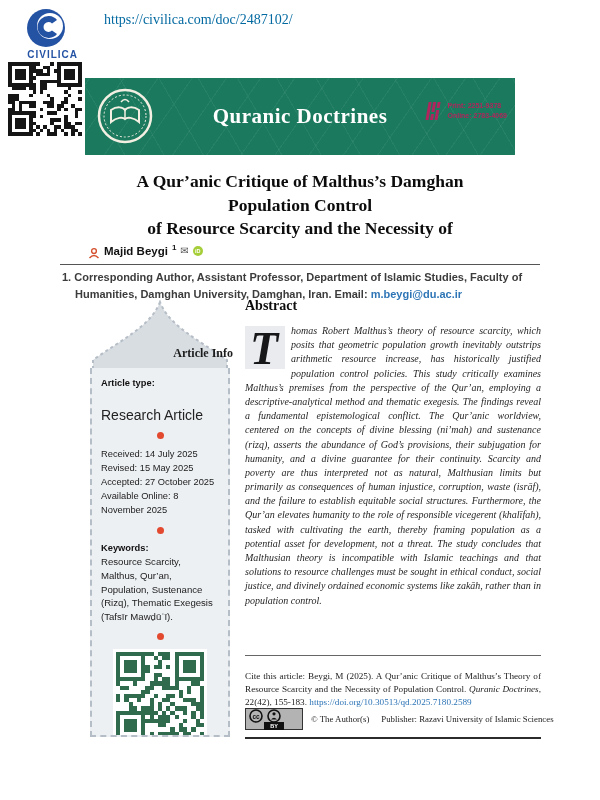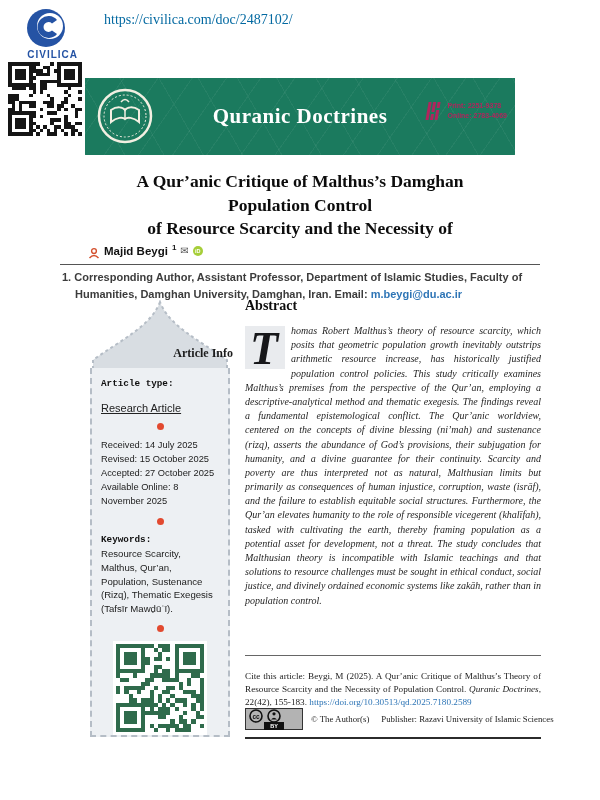--- a/index.html
+++ b/index.html
@@ -50,22 +50,22 @@
   .affiliation a{color:#2e75b6;text-decoration:none;}
 
   
   .sidebar{position:absolute;left:87px;top:300px;width:146px;height:437px;}
   .dome{position:absolute;left:0;top:0;width:146px;height:70px;}
   .dome-label{position:absolute;left:0;top:38px;width:100%;text-align:right;
               font-family:"Liberation Serif",serif;font-weight:bold;font-size:12px;color:#1c1c1c;margin-top:8px;}
   .arch-body{position:absolute;left:3px;right:3px;top:68px;bottom:0;background:#edf0f3;
              border-left:2px dashed #b5bdc6;border-right:2px dashed #b5bdc6;
              border-bottom:2px dashed #b5bdc6;padding:10px 9px 6px;box-sizing:border-box;overflow:hidden;}
-  .ib-label{font-size:9.3px;font-weight:bold;color:#111;font-family:Liberation Mono, monospace;}
-  .ib-value{font-size:11px;color:#222;margin-top:13px;text-decoration:underline;}
+  .ib-label{font-size:9.3px;font-weight:bold;color:#111;}
+  .ib-value{font-size:14px;color:#222;margin-top:19px;}
   .red-dot{width:7px;height:7px;border-radius:50%;background:#e2492f;margin:9px auto;}
   .dates div{font-size:9.3px;color:#222;line-height:1.5;}
   .keywords{font-size:9.6px;color:#222;line-height:1.45;margin-top:2px;}
   .qr-side{width:88px;height:88px;margin:2px auto 0;padding:3px;background:#fff;}
 
   
   .abstract-head{position:absolute;left:245px;top:298px;font-family:"Liberation Serif",serif;
                  font-weight:bold;font-size:14px;color:#0d0d0d;}
   .abstract-body{position:absolute;left:245px;top:324px;width:296px;
                  font-family:"Liberation Serif",serif;font-style:italic;font-size:10px;
@@ -294,21 +294,21 @@
         <path d="M73 2 C64 26 34 40 6 60 L6 69 L140 69 L140 60 C112 40 82 26 73 2 Z" fill="#d8dde2" stroke="#b5bdc6" stroke-width="2" stroke-dasharray="3 3"></path>
       </svg>
       <div class="dome-label">Article Info</div>
     </div>
     <div class="arch-body">
       <div class="ib-label">Article type:</div>
       <div class="ib-value">Research Article</div>
       <div class="red-dot"></div>
       <div class="dates">
         <div>Received: 14 July 2025</div>
-        <div>Revised: 15 October 2025</div>
+        <div>Revised: 15 May 2025</div>
         <div>Accepted: 27 October 2025</div>
         <div>Available Online: 8 November 2025</div>
       </div>
       <div class="red-dot"></div>
       <div class="ib-label">Keywords:</div>
       <div class="keywords">Resource Scarcity, Malthus, Qur’an, Population, Sustenance (Rizq), Thematic Exegesis (Tafsīr Mawḍūʿī).</div>
       <div class="red-dot"></div>
       <div class="qr qr-side"><svg viewBox="0 0 21 21" width="100%" height="100%" shape-rendering="crispEdges">
             <rect x="7" y="0" width="1" height="1" fill="#2f6b4c"></rect>
             <rect x="8" y="0" width="1" height="1" fill="#2f6b4c"></rect>

